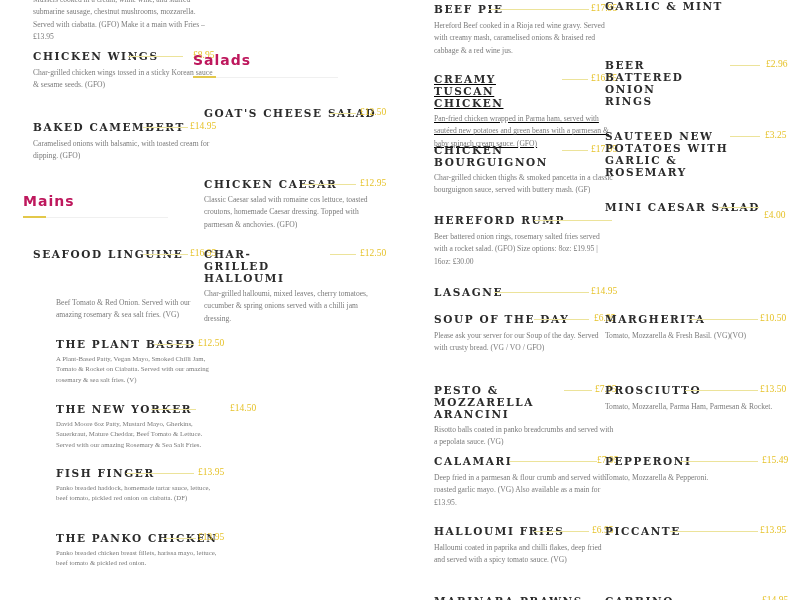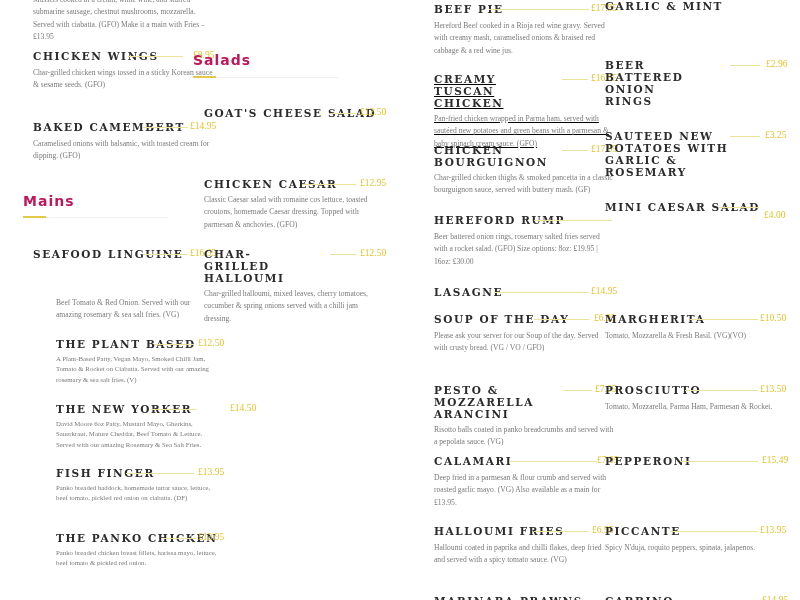--- a/index.html
+++ b/index.html
@@ -195,26 +195,26 @@
   <div class="name">Prosciutto</div>
   <div class="abs line" style="left:80px;top:6px;width:73px;"></div>
   <div class="abs price" style="left:155px;top:0px;">£13.50</div>
   <div class="desc" style="margin-top:5px;">Tomato, Mozzarella, Parma Ham, Parmesan &amp; Rocket.</div>
 </div>
 
 <div class="abs" style="left:605px;top:455px;width:180px;">
   <div class="name">Pepperoni</div>
   <div class="abs line" style="left:75px;top:6px;width:78px;"></div>
   <div class="abs price" style="left:157px;top:0px;">£15.49</div>
+  <div class="desc" style="margin-top:5px;">Tomato, Mozzarella &amp; Pepperoni.</div>
 </div>
 
 <div class="abs" style="left:605px;top:525px;width:180px;">
   <div class="name">Piccante</div>
   <div class="abs line" style="left:65px;top:6px;width:88px;"></div>
   <div class="abs price" style="left:155px;top:0px;">£13.95</div>
-  <div class="desc" style="margin-top:5px;">Spicy N'duja, roquito peppers, spinata, jalapenos.</div>
 </div>
 
 <div class="abs" style="left:605px;top:595px;width:180px;">
   <div class="name">Carbino</div>
 
   <div class="abs price" style="left:157px;top:0px;">£14.95</div>
 </div>
 
 </body></html>

